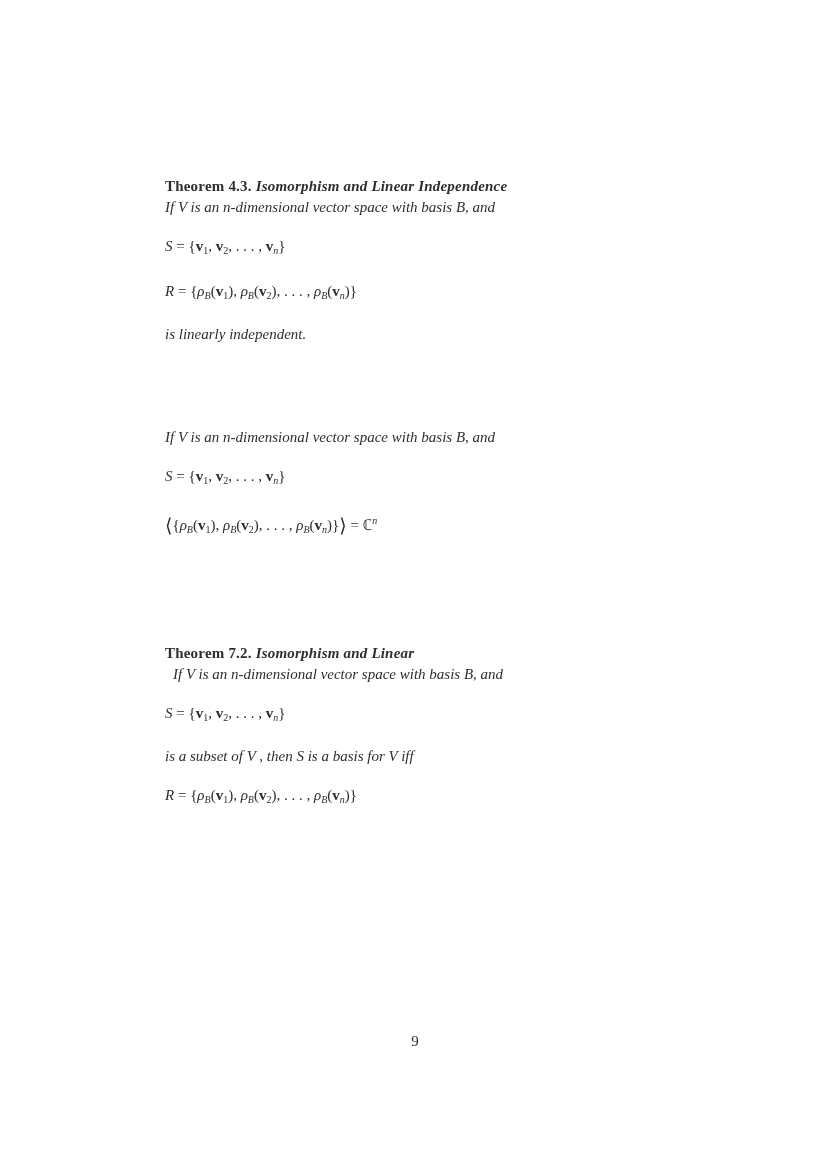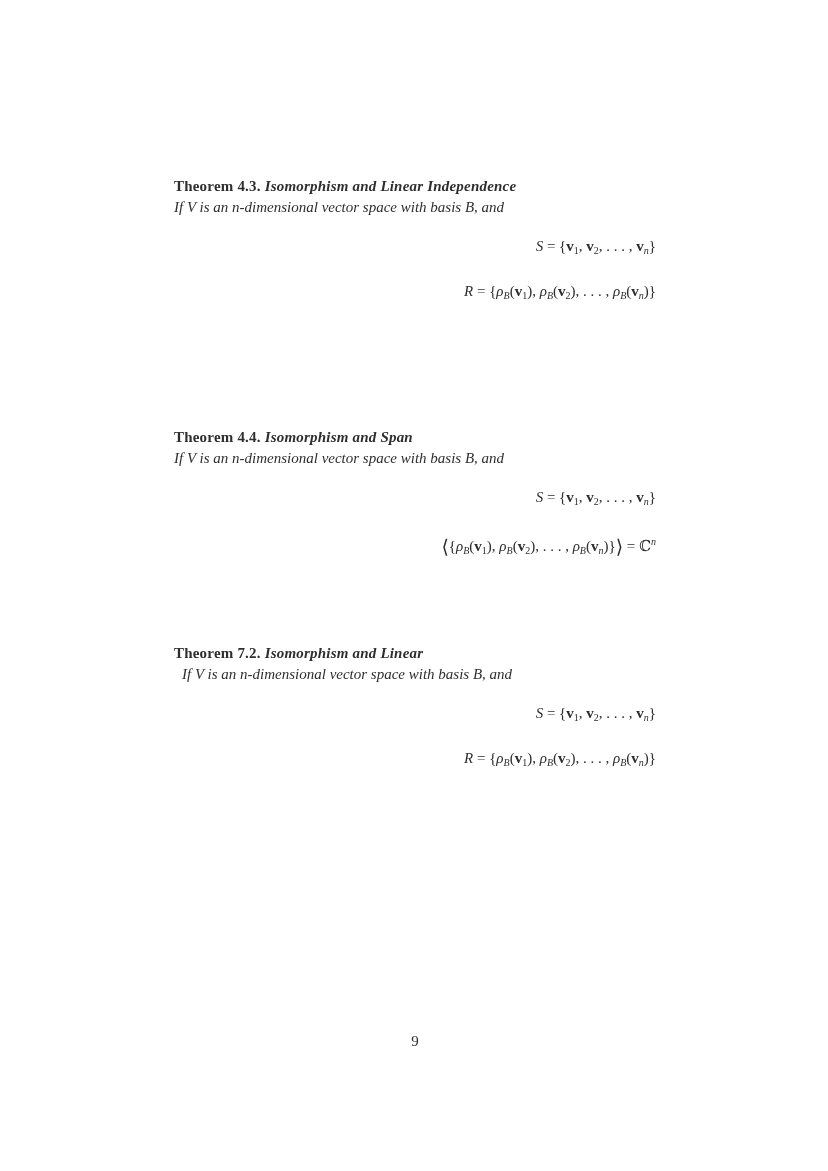--- a/index.html
+++ b/index.html
@@ -5,57 +5,58 @@
   html, body { margin: 0; padding: 0; }
   body {
     width: 828px; height: 1171px;
     background: #ffffff;
     font-family: "Liberation Serif", "DejaVu Serif", serif;
     color: #2e2e2e;
     font-size: 15px;
     position: relative;
     overflow: hidden;
   }
-  .thm { position: absolute; left: 174px; width: 482px; }
+  .thm { position: absolute; left: 165px; width: 482px; font-family: Liberation Serif, serif; }
   #thm-43 { top: 176px; }
   #thm-44 { top: 427px; }
   #thm-45 { top: 643px; }
   .thm-heading { font-weight: 700; line-height: 21px; letter-spacing: 0.2px; }
   .thm-title { font-style: italic; }
   .thm-line { font-style: italic; line-height: 21px; }
   .indent { padding-left: 8px; }
-  .dmath { text-align: right; margin: 16px 0; line-height: 24px; white-space: nowrap; }
+  .dmath { text-align: left; margin: 16px 0; line-height: 24px; white-space: nowrap; }
   .it { font-style: italic; }
   .bf { font-weight: 700; }
   .sb { font-size: 10px; vertical-align: -3px; }
   .sp { font-size: 10px; vertical-align: 6px; }
   .lg { font-size: 19px; vertical-align: -2px; }
   .rm { font-style: normal; }
   .footer {
     position: absolute; top: 1031px; left: 174px; width: 482px;
     text-align: center; line-height: 21px;
   }
 </style>
 </head>
 <body>
 
 <section class="thm" id="thm-43">
   <div class="thm-heading"><span class="thm-label">Theorem 4.3.</span> <span class="thm-title">Isomorphism and Linear Independence</span></div>
   <div class="thm-line">If V is an n-dimensional vector space with basis B, and</div>
   <div class="dmath"><span class="it">S</span><span> = {</span><span class="bf">v</span><span class="sb">1</span><span>, </span><span class="bf">v</span><span class="sb">2</span><span>, . . . , </span><span class="bf">v</span><span class="sb it">n</span><span>}</span></div>
   <div class="dmath"><span class="it">R</span><span> = {</span><span class="it">ρ</span><span class="sb it">B</span><span>(</span><span class="bf">v</span><span class="sb">1</span><span>), </span><span class="it">ρ</span><span class="sb it">B</span><span>(</span><span class="bf">v</span><span class="sb">2</span><span>), . . . , </span><span class="it">ρ</span><span class="sb it">B</span><span>(</span><span class="bf">v</span><span class="sb it">n</span><span>)}</span></div>
+  <div class="thm-line">is linearly independent.</div>
 </section>
 
 <section class="thm" id="thm-44">
-  <div class="thm-heading"><span class="thm-label">Theorem 4.4.</span> <span class="thm-title">Isomorphism and Span</span></div>
   <div class="thm-line">If V is an n-dimensional vector space with basis B, and</div>
   <div class="dmath"><span class="it">S</span><span> = {</span><span class="bf">v</span><span class="sb">1</span><span>, </span><span class="bf">v</span><span class="sb">2</span><span>, . . . , </span><span class="bf">v</span><span class="sb it">n</span><span>}</span></div>
   <div class="dmath"><span class="lg">⟨</span><span>{</span><span class="it">ρ</span><span class="sb it">B</span><span>(</span><span class="bf">v</span><span class="sb">1</span><span>), </span><span class="it">ρ</span><span class="sb it">B</span><span>(</span><span class="bf">v</span><span class="sb">2</span><span>), . . . , </span><span class="it">ρ</span><span class="sb it">B</span><span>(</span><span class="bf">v</span><span class="sb it">n</span><span>)}</span><span class="lg">⟩</span><span> = </span><span>ℂ</span><span class="sp it">n</span></div>
 </section>
 
 <section class="thm" id="thm-45">
   <div class="thm-heading"><span class="thm-label">Theorem 7.2.</span> <span class="thm-title">Isomorphism and Linear</span></div>
   <div class="thm-line indent">If V is an n-dimensional vector space with basis B, and</div>
   <div class="dmath"><span class="it">S</span><span> = {</span><span class="bf">v</span><span class="sb">1</span><span>, </span><span class="bf">v</span><span class="sb">2</span><span>, . . . , </span><span class="bf">v</span><span class="sb it">n</span><span>}</span></div>
+  <div class="thm-line">is a subset of V , then S is a basis for V iff</div>
   <div class="dmath"><span class="it">R</span><span> = {</span><span class="it">ρ</span><span class="sb it">B</span><span>(</span><span class="bf">v</span><span class="sb">1</span><span>), </span><span class="it">ρ</span><span class="sb it">B</span><span>(</span><span class="bf">v</span><span class="sb">2</span><span>), . . . , </span><span class="it">ρ</span><span class="sb it">B</span><span>(</span><span class="bf">v</span><span class="sb it">n</span><span>)}</span></div>
 </section>
 
 <div class="footer">9</div>
 
 </body></html>

